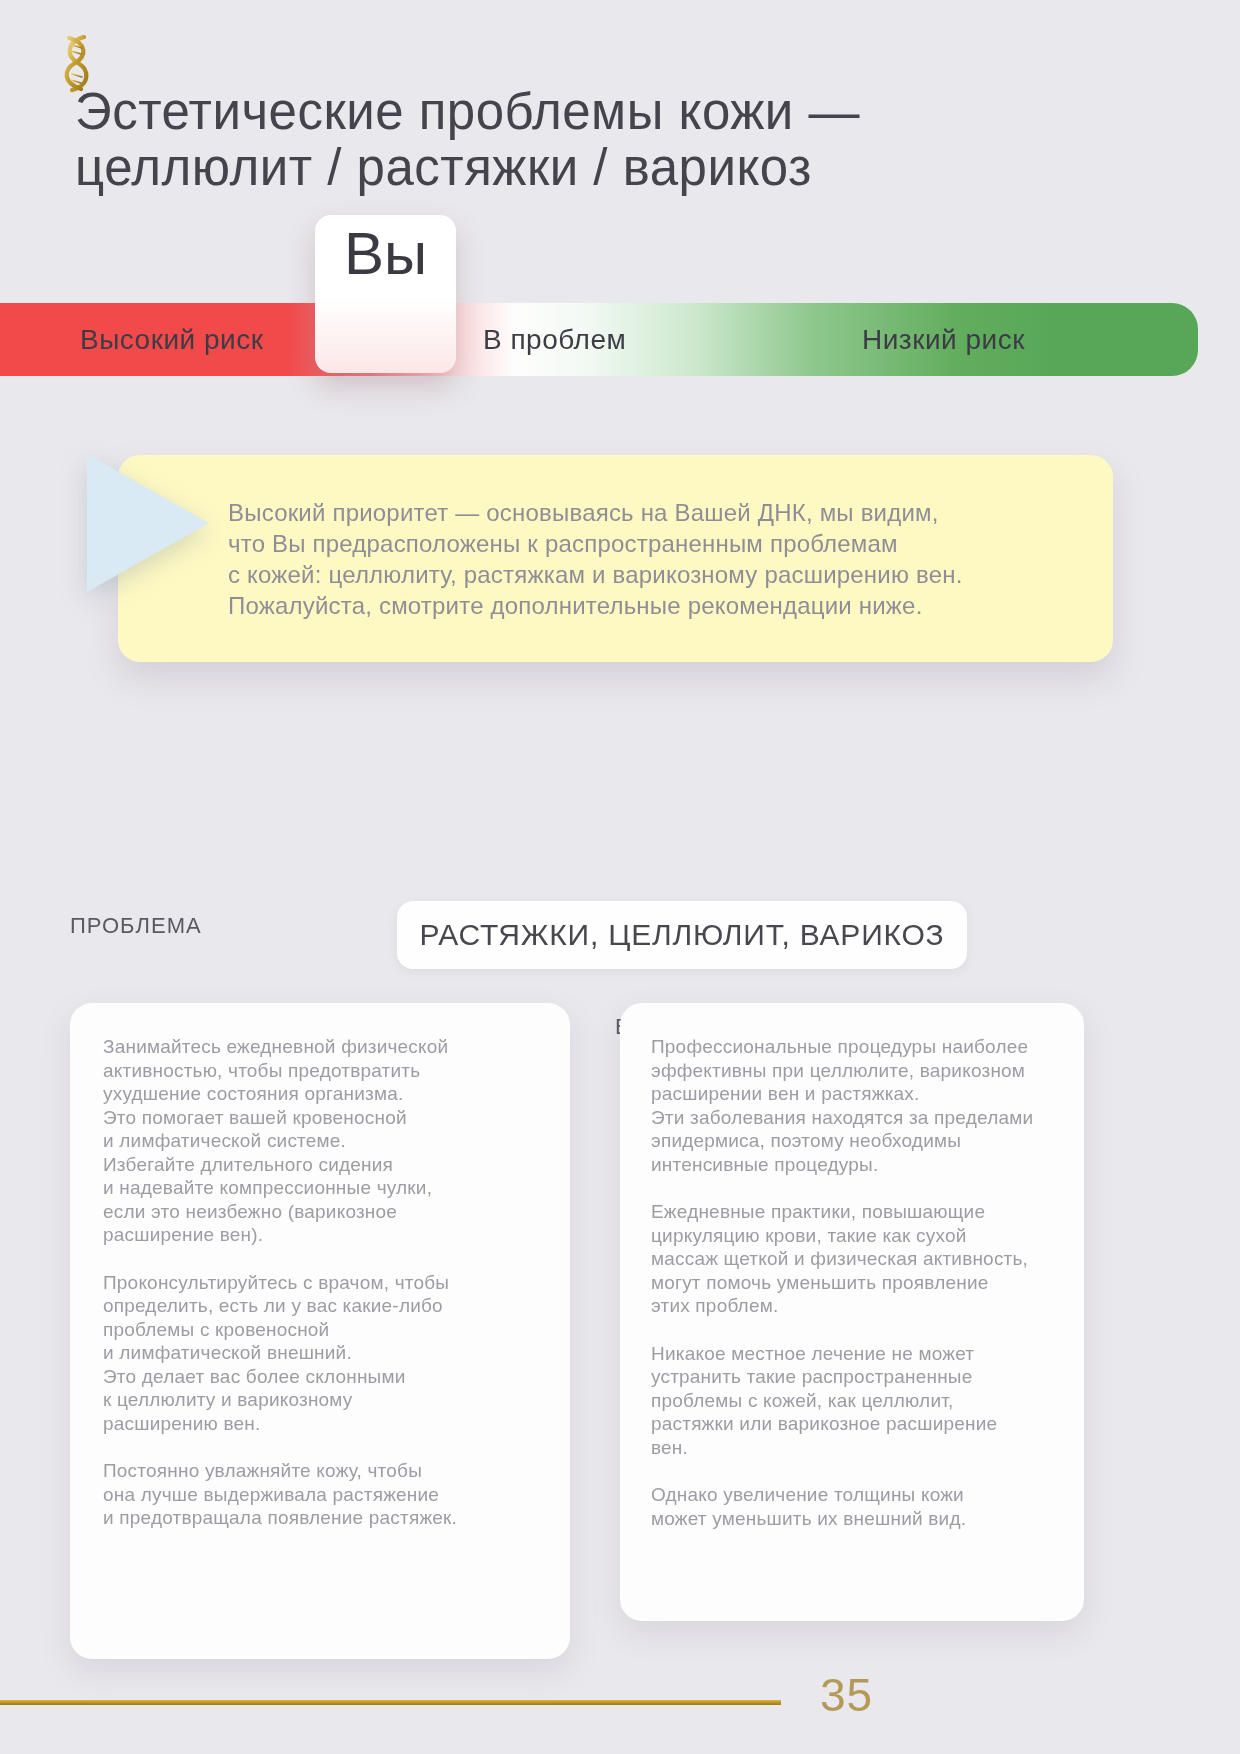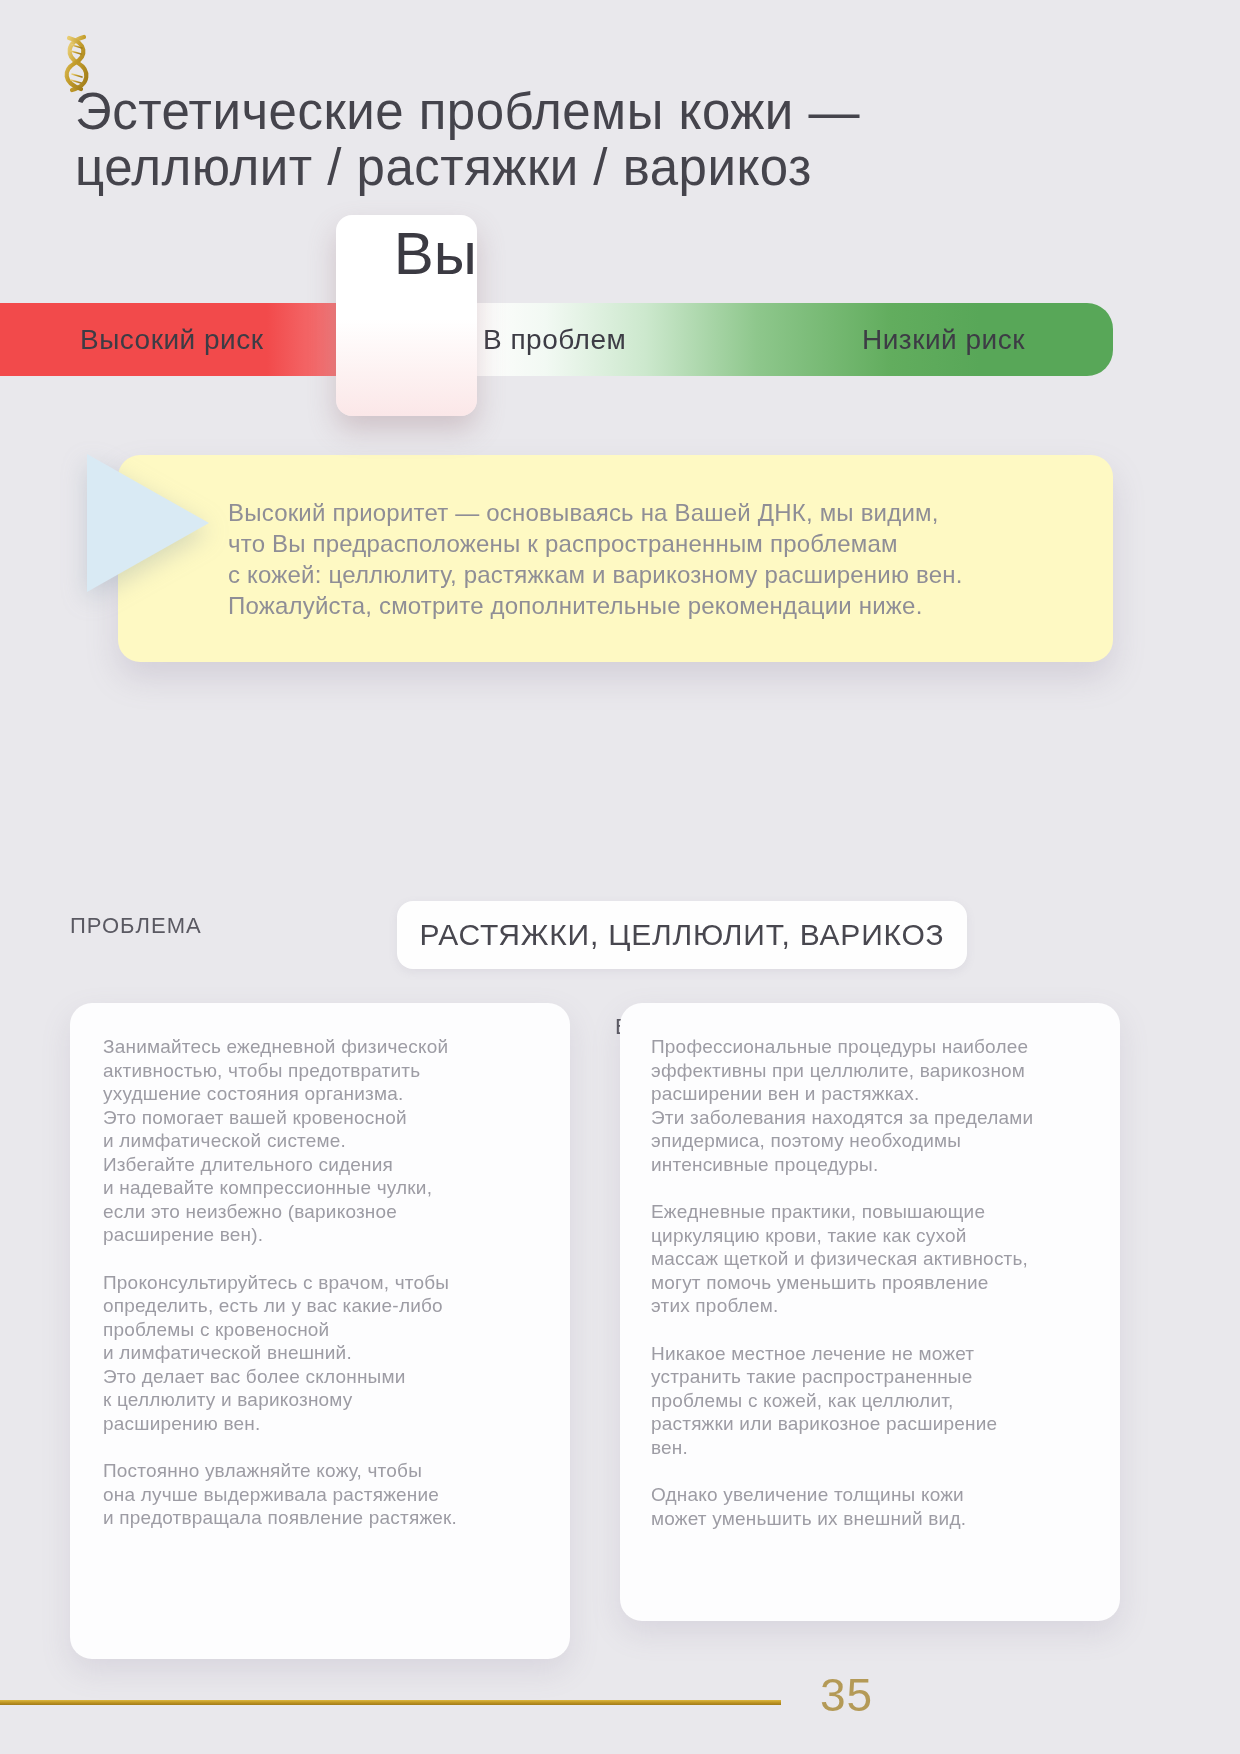--- a/index.html
+++ b/index.html
@@ -20,41 +20,41 @@
   
   .page-title {
     position:absolute; left:75px; top:84px;
     font-size:51px; line-height:56px; font-weight:200;
     letter-spacing:0.5px; color:#45444c;
     white-space:pre-line;
   }
 
   
   .risk-bar {
-    position:absolute; left:0; top:303px; width:1113px; height:73px;
+    position:absolute; left:0; top:303px; width:1198px; height:73px;
     border-radius:0 26px 26px 0; z-index:1;
     background:linear-gradient(90deg,
       #f24a4b 0%, #f24a4b 24%, #f47c7d 31%, #fbd9d9 38%,
       #fefdfd 43%, #f2f9f3 49%, #cce8cd 58%, #8ec78c 68%,
       #62ad5e 80%, #58a758 88%, #58a758 100%);
   }
   .risk-label {
     position:absolute; top:50%; transform:translateY(-50%);
     font-size:28px; font-weight:300; color:#3d3c45; letter-spacing:0.5px;
   }
   .risk-label.high { left:80px; }
   .risk-label.medium { left:483px; }
   .risk-label.low { left:862px; }
 
   .you-marker {
-    position:absolute; left:336px; top:215px; width:141px; height:201px;
+    position:absolute; left:315px; top:215px; width:141px; height:158px;
     border-radius:16px; z-index:3;
     background:linear-gradient(180deg,#ffffff 0%,#ffffff 52%,#fdf2f2 78%,#fbe7e8 100%);
     box-shadow:0 14px 28px rgba(150,110,120,0.30);
-    text-align:right;
+    text-align:center;
   }
   .you-marker .you-text {
     display:inline-block; margin-top:4px;
     font-size:60px; line-height:70px; font-weight:200; color:#3b3a42;
   }
 
   
   .callout-card {
     position:absolute; left:118px; top:455px; width:995px; height:207px;
     background:#fef9c3; border-radius:22px; z-index:1;
@@ -93,21 +93,21 @@
     font-size:30px; font-weight:300; color:#48474f; letter-spacing:0.8px;
     box-shadow:0 3px 10px rgba(120,110,140,0.10);
   }
 
   .content-card {
     position:absolute; top:1003px;
     background:#fdfdfe; border-radius:22px;
     box-shadow:0 12px 30px rgba(130,120,150,0.16);
   }
   .prevention-card { left:70px; width:500px; height:656px; padding:32px 28px 0 33px; }
-  .restoration-card { left:620px; width:500px; height:618px; padding:32px 28px 0 31px; }
+  .restoration-card { left:620px; width:464px; height:618px; padding:32px 28px 0 31px; }
   .content-card p {
     font-size:19px; line-height:23.5px; font-weight:300;
     color:#9d9ca4; white-space:pre-line; margin-bottom:24px;
     letter-spacing:0.2px;
   }
 
   
   .footer-line {
     position:absolute; left:0; top:1700px; width:781px; height:5px;
     background:linear-gradient(180deg,#dcb73f 0%,#b98f1f 60%,#a07c1a 100%);

